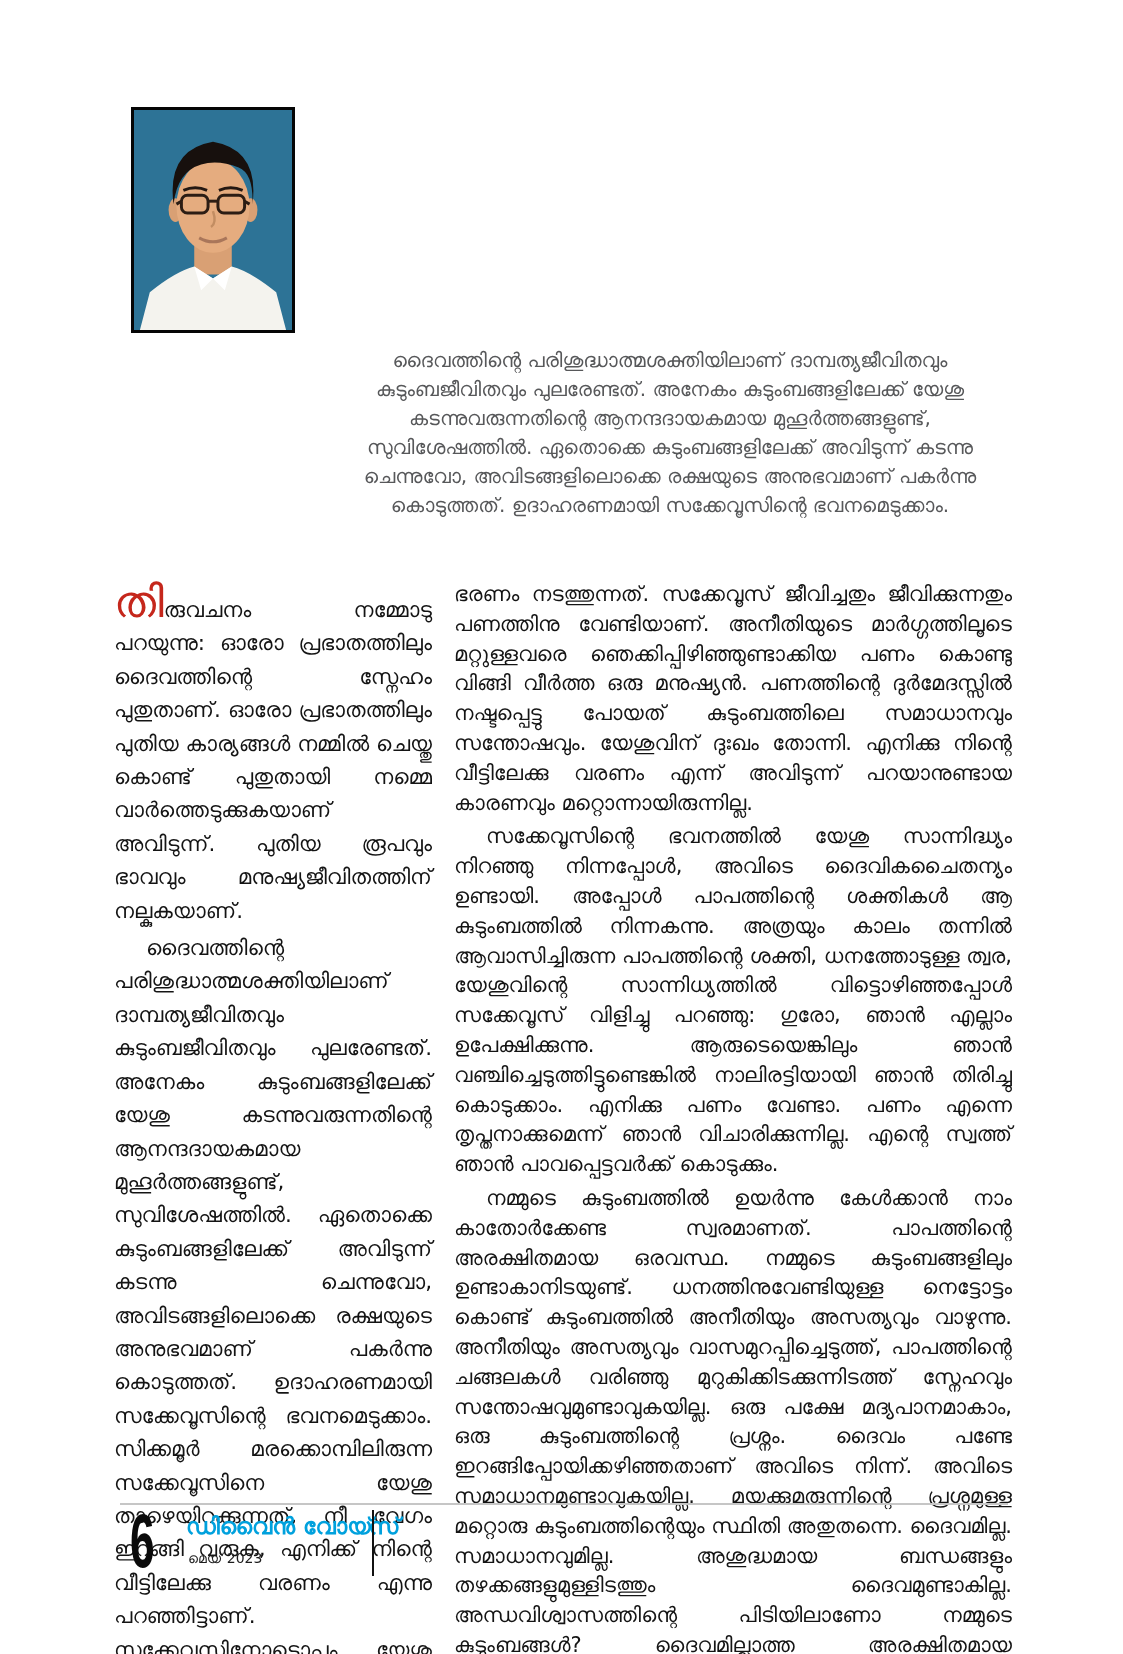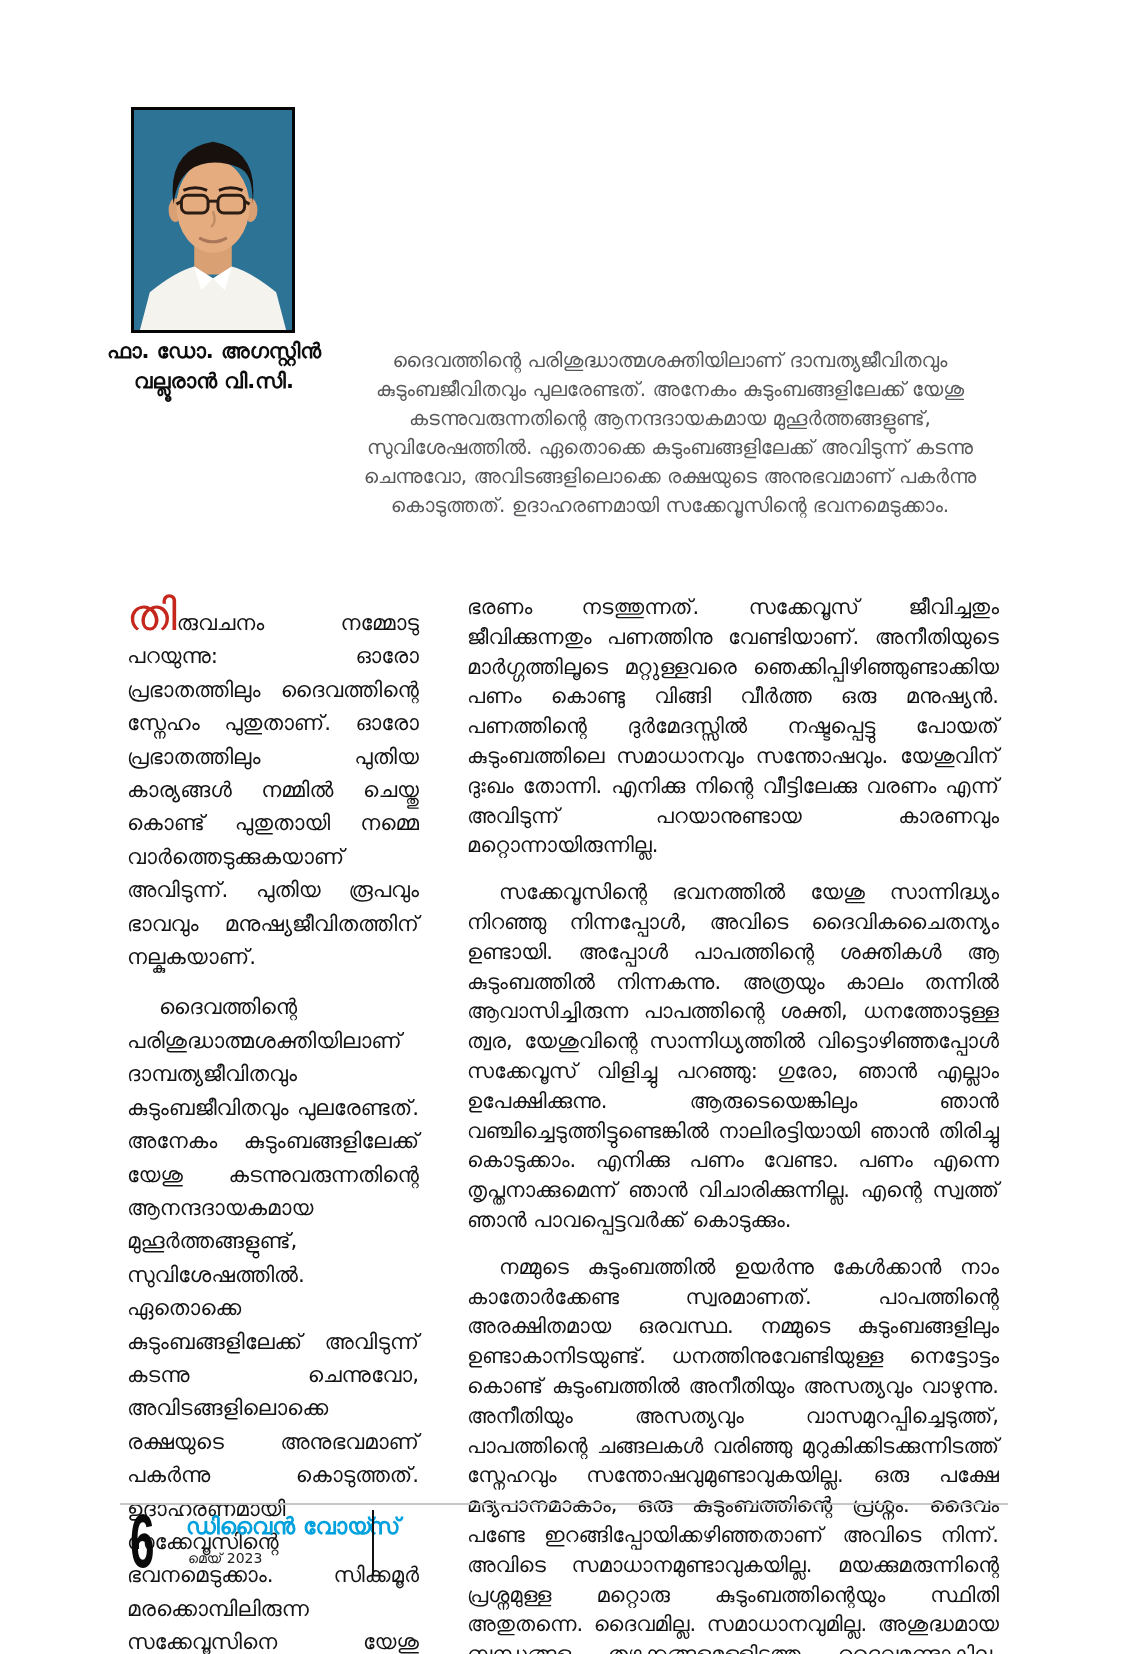--- a/index.html
+++ b/index.html
@@ -41,21 +41,21 @@
     font-size:20px;line-height:29px;
   }
   
   .columns{
     position:absolute;left:110px;top:576px;width:906px;
     display:flex;gap:14px;
   }
   .col{box-sizing:border-box;text-align:justify;color:#141414;}
   .col-left{width:326px;font-size:21.5px;line-height:33.4px;}
   .col-right{width:566px;font-size:21px;line-height:29.8px;}
-  .col p{margin:17px;}
+  .col p{margin:4px;}
   .col p.indent{text-indent:32px;}
   .dropcap{
     color:#c5271c;
     font-size:44px;
     line-height:1;
     font-weight:normal;
   }
   
   .footer-rule{
     position:absolute;left:120px;top:1503px;width:888px;height:2px;
@@ -111,24 +111,20 @@
       <line x1="75" y1="92" x2="85" y2="92" stroke="#2c1d14" stroke-width="3"></line>
       <line x1="48" y1="92" x2="43" y2="95" stroke="#2c1d14" stroke-width="3"></line>
       <line x1="112" y1="92" x2="117" y2="95" stroke="#2c1d14" stroke-width="3"></line>
 
       <path d="M80 102 Q84 114 78 118" stroke="#c28d62" stroke-width="2.5" fill="none"></path>
 
       <path d="M66 129 Q80 137 94 129" stroke="#a9765a" stroke-width="3" fill="none"></path>
     </svg>
   </div>
 
-  <div class="author">
-    <div>ഫാ. ഡോ. അഗസ്റ്റിൻ</div>
-    <div>വല്ലൂരാൻ വി.സി.</div>
-  </div>
 
 
   <div class="standfirst">ദൈവത്തിന്റെ പരിശുദ്ധാത്മശക്തിയിലാണ് ദാമ്പത്യജീവിതവും കുടുംബജീവിതവും പുലരേണ്ടത്. അനേകം കുടുംബങ്ങളിലേക്ക് യേശു കടന്നുവരുന്നതിന്റെ ആനന്ദദായകമായ മുഹൂർത്തങ്ങളുണ്ട്, സുവിശേഷത്തിൽ. ഏതൊക്കെ കുടുംബങ്ങളിലേക്ക് അവിടുന്ന് കടന്നു ചെന്നുവോ, അവിടങ്ങളിലൊക്കെ രക്ഷയുടെ അനുഭവമാണ് പകർന്നു കൊടുത്തത്. ഉദാഹരണമായി സക്കേവൂസിന്റെ ഭവനമെടുക്കാം.</div>
 
   <div class="columns">
     <div class="col col-left">
       <p><span class="dropcap">തി</span><span>രുവചനം നമ്മോടു പറയുന്നു: ഓരോ പ്രഭാതത്തിലും ദൈവത്തിന്റെ സ്നേഹം പുതുതാണ്. ഓരോ പ്രഭാതത്തിലും പുതിയ കാര്യങ്ങൾ നമ്മിൽ ചെയ്തു കൊണ്ട് പുതുതായി നമ്മെ വാർത്തെടുക്കുകയാണ് അവിടുന്ന്. പുതിയ രൂപവും ഭാവവും മനുഷ്യജീവിതത്തിന് നല്കുകയാണ്.</span></p>
       <p class="indent">ദൈവത്തിന്റെ പരിശുദ്ധാത്മശക്തിയിലാണ് ദാമ്പത്യജീവിതവും കുടുംബജീവിതവും പുലരേണ്ടത്. അനേകം കുടുംബങ്ങളിലേക്ക് യേശു കടന്നുവരുന്നതിന്റെ ആനന്ദദായകമായ മുഹൂർത്തങ്ങളുണ്ട്, സുവിശേഷത്തിൽ. ഏതൊക്കെ കുടുംബങ്ങളിലേക്ക് അവിടുന്ന് കടന്നു ചെന്നുവോ, അവിടങ്ങളിലൊക്കെ രക്ഷയുടെ അനുഭവമാണ് പകർന്നു കൊടുത്തത്. ഉദാഹരണമായി സക്കേവൂസിന്റെ ഭവനമെടുക്കാം. സിക്കമൂർ മരക്കൊമ്പിലിരുന്ന സക്കേവൂസിനെ യേശു താഴെയിറക്കുന്നത്, നീ വേഗം ഇറങ്ങി വരുക, എനിക്ക് നിന്റെ വീട്ടിലേക്കു വരണം എന്നു പറഞ്ഞിട്ടാണ്. സക്കേവൂസിനോടൊപ്പം യേശു അവന്റെ വീട്ടിലേക്കു ചെന്നു. ആ കുടുംബാന്തരീക്ഷത്തിൽ അരക്ഷിതമായ ഒരനുഭവം. കാരണം, അവിടെ പാപമാണ്</p>
     </div>
     <div class="col col-right">

